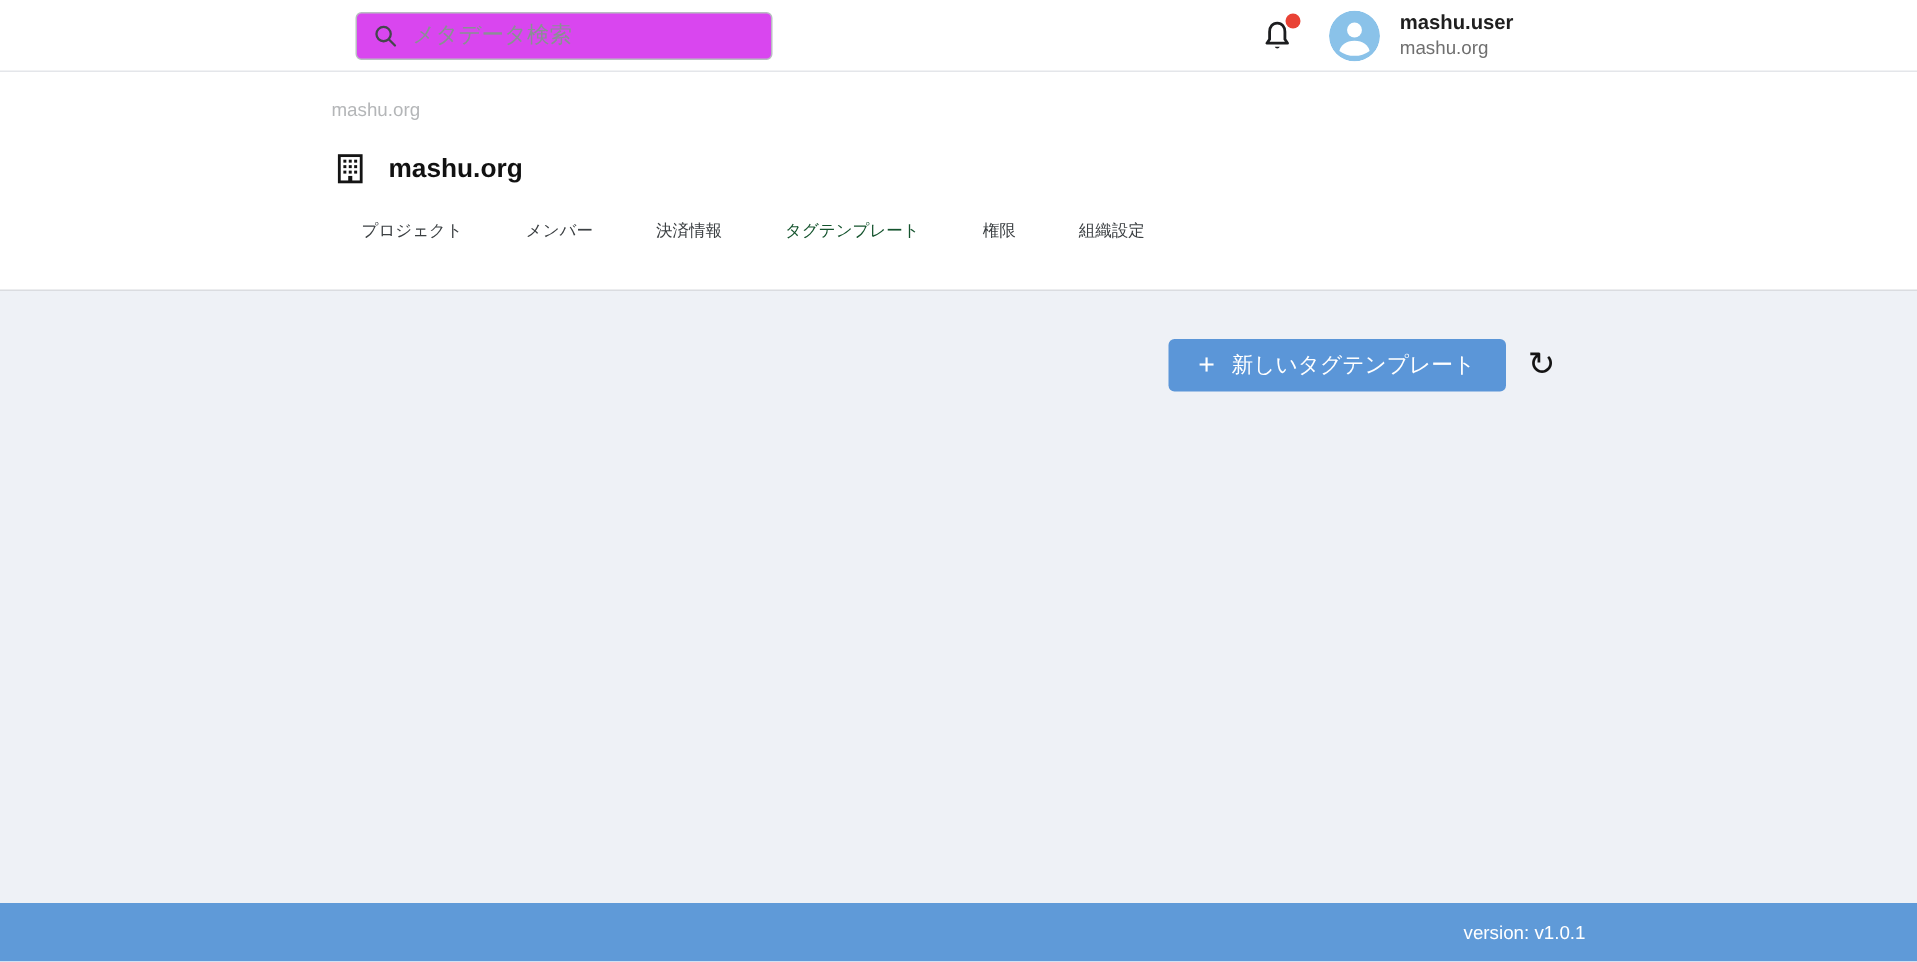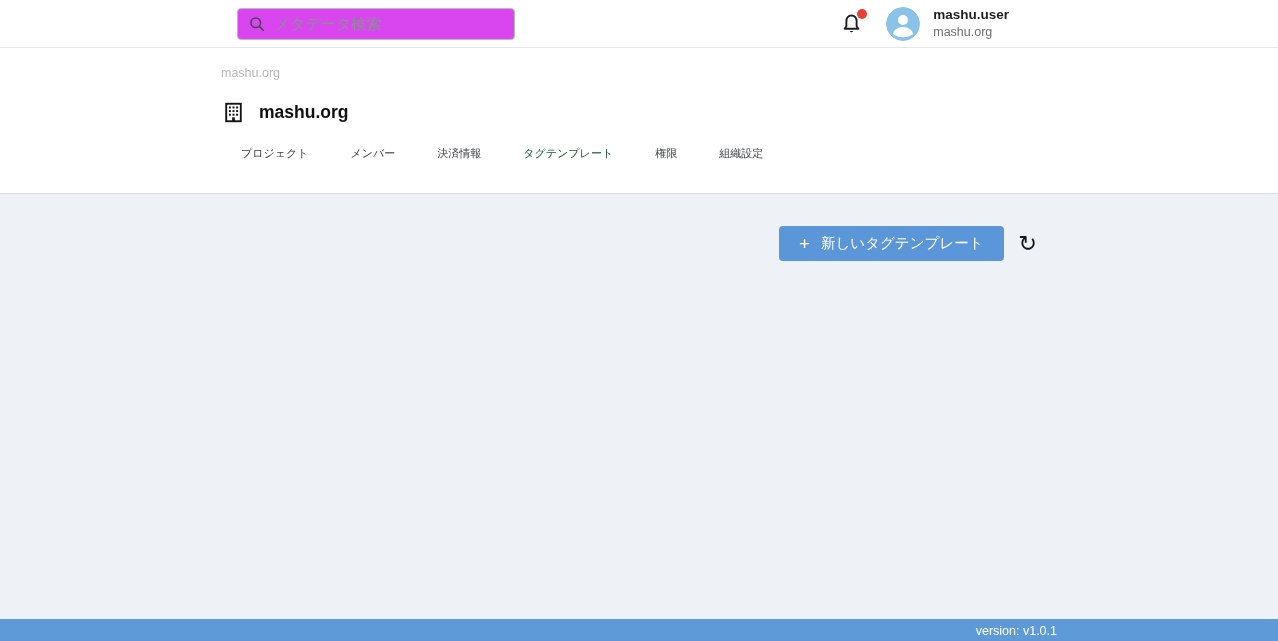--- a/index.html
+++ b/index.html
@@ -64,21 +64,21 @@
   }
   .plus-glyph { font-size: 19px; font-weight: 400; line-height: 1; margin-top: -1px; }
   .refresh-btn {
     background: none; border: none; cursor: pointer;
     font-size: 22px; line-height: 1; color: #141414; padding: 0;
     font-family: "DejaVu Sans", sans-serif;
   }
   .empty-message { margin-top: 30px; text-align: center; font-size: 13.5px; color: #35393d; }
 
   
-  .footer { height: 22px; flex: 0 0 auto; display: flex; align-items: center; }
+  .footer { height: 39px; flex: 0 0 auto; display: flex; align-items: center; }
   .footer .container { text-align: right; }
   .footer-text { color: #ffffff; font-size: 12.5px; }
 </style>
 </head>
 <body>
 
 <header class="header">
   <div class="container">
 
     <div class="searchbox">

